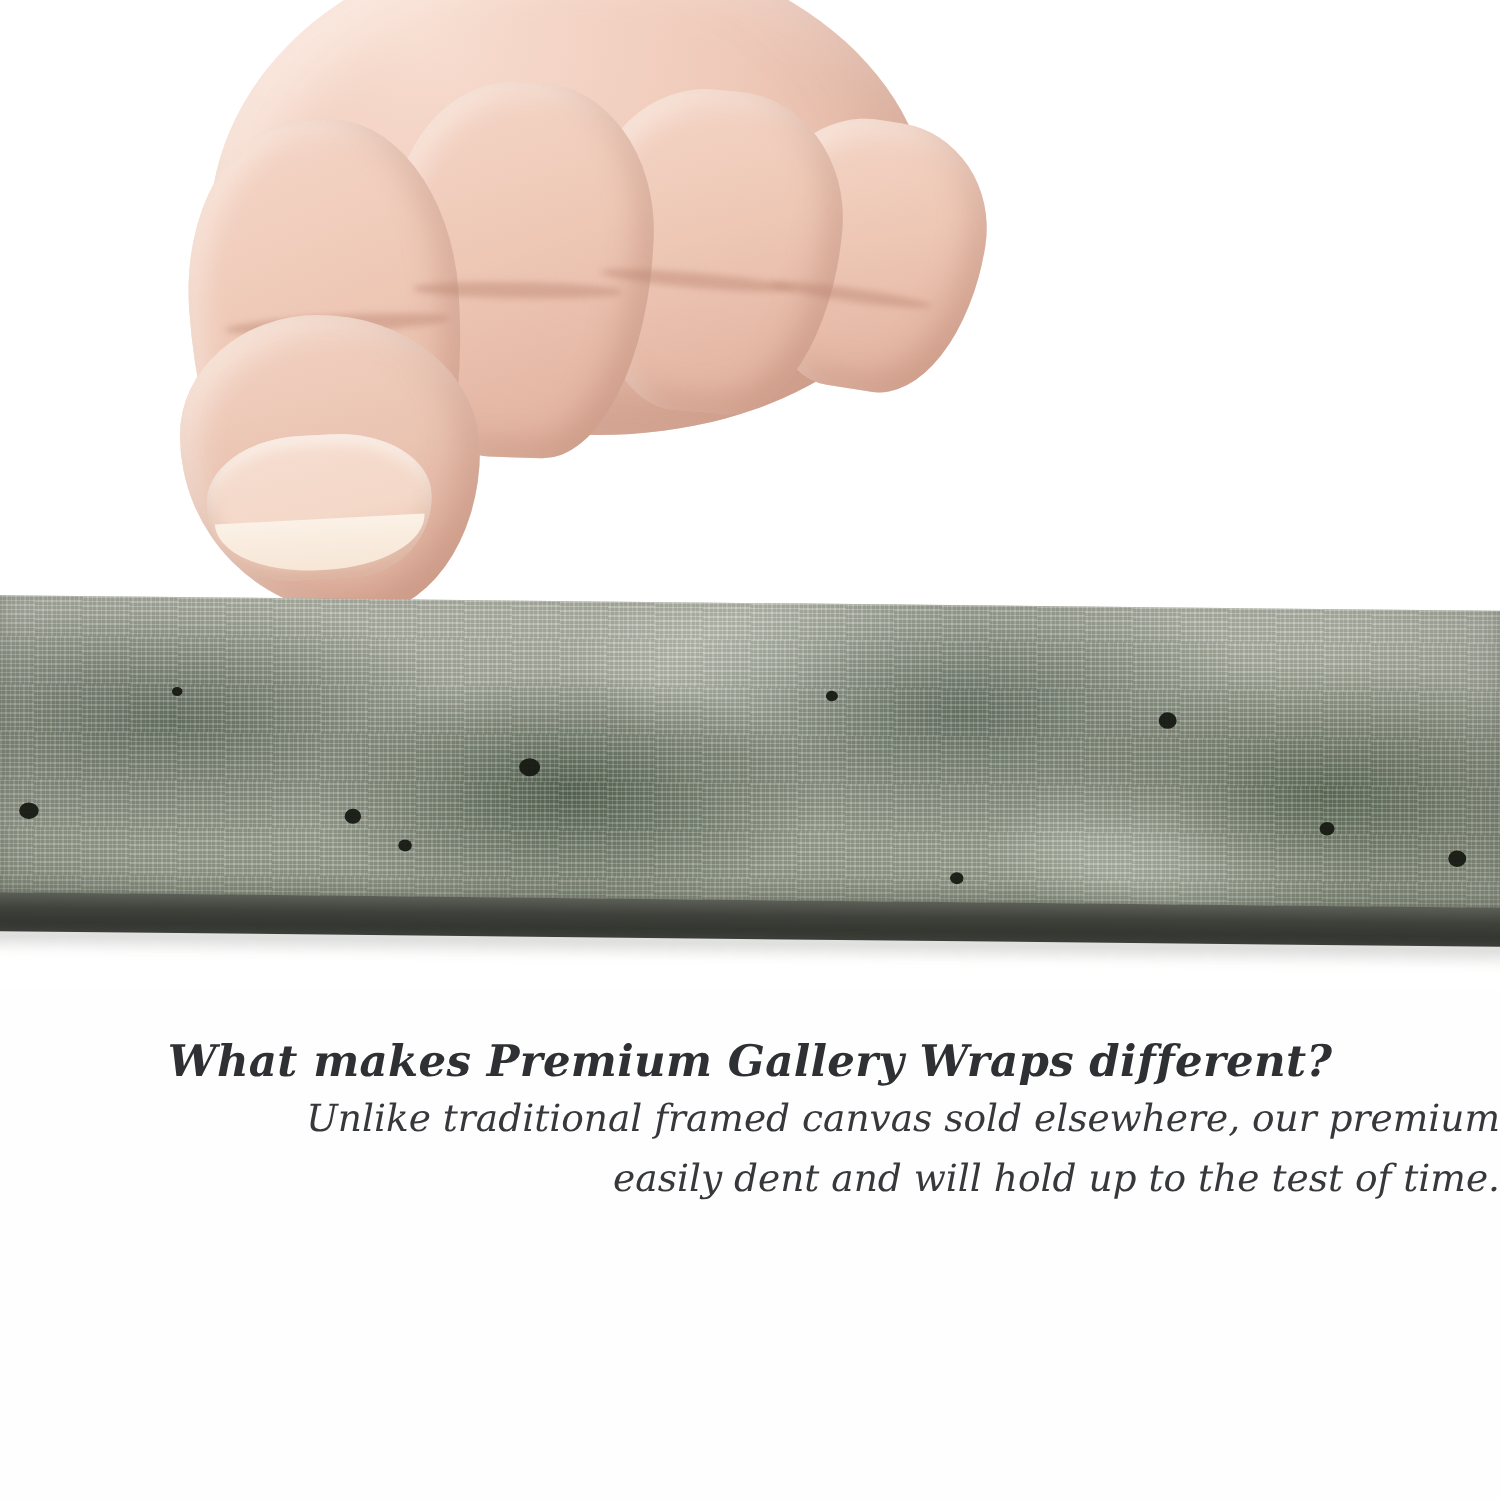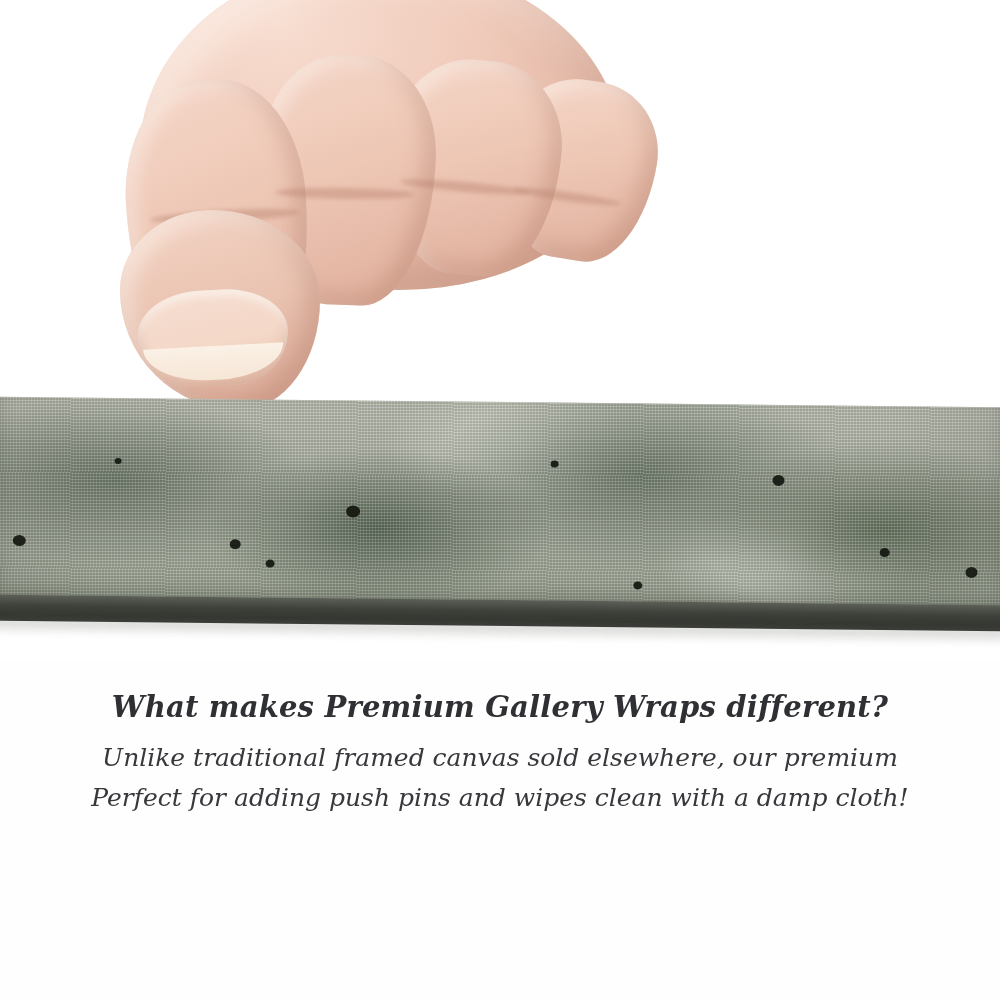--- a/index.html
+++ b/index.html
@@ -170,27 +170,28 @@
     width: 1000px;
     text-align: center;
     font-family: "DejaVu Serif", serif;
     color: #2f3033;
   }
   .caption-heading {
     font-style: italic;
     font-weight: 700;
     font-size: 29px;
     letter-spacing: 0.2px;
-    margin-bottom: 14px;
+    margin-bottom: 2px;
   }
   .caption-line {
     font-style: italic;
     font-size: 25px;
     line-height: 40px;
     color: #37383b;
+    text-align: right;
   }
 </style>
 </head>
 <body>
 
 <div class="page">
 
   <div class="photo">
 
     <div class="hand">
@@ -224,16 +225,16 @@
       </div>
       <div class="canvas-edge"></div>
       <div class="canvas-shadow"></div>
     </div>
 
   </div>
 
   <div class="caption">
     <div class="caption-heading">What makes Premium Gallery Wraps different?</div>
     <div class="caption-line">Unlike traditional framed canvas sold elsewhere, our premium</div>
-    <div class="caption-line">Perfect for adding push pins and wipes clean with a damp cloth!</div>
+    <div class="caption-line">easily dent and will hold up to the test of time.</div>
   </div>
 
 </div>
 
 </body></html>

